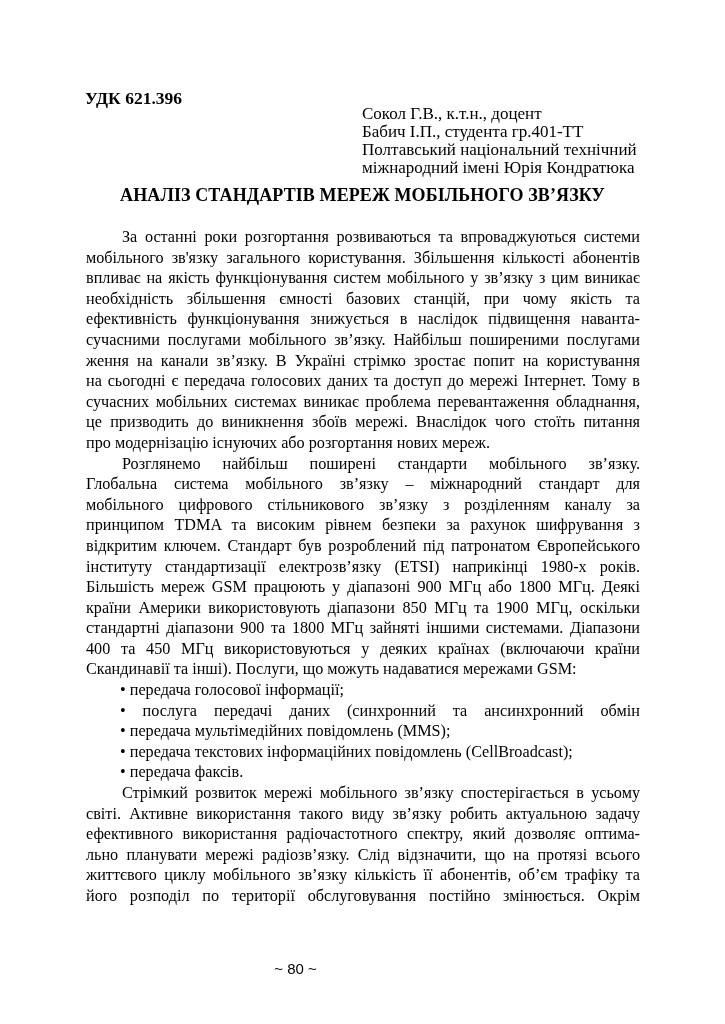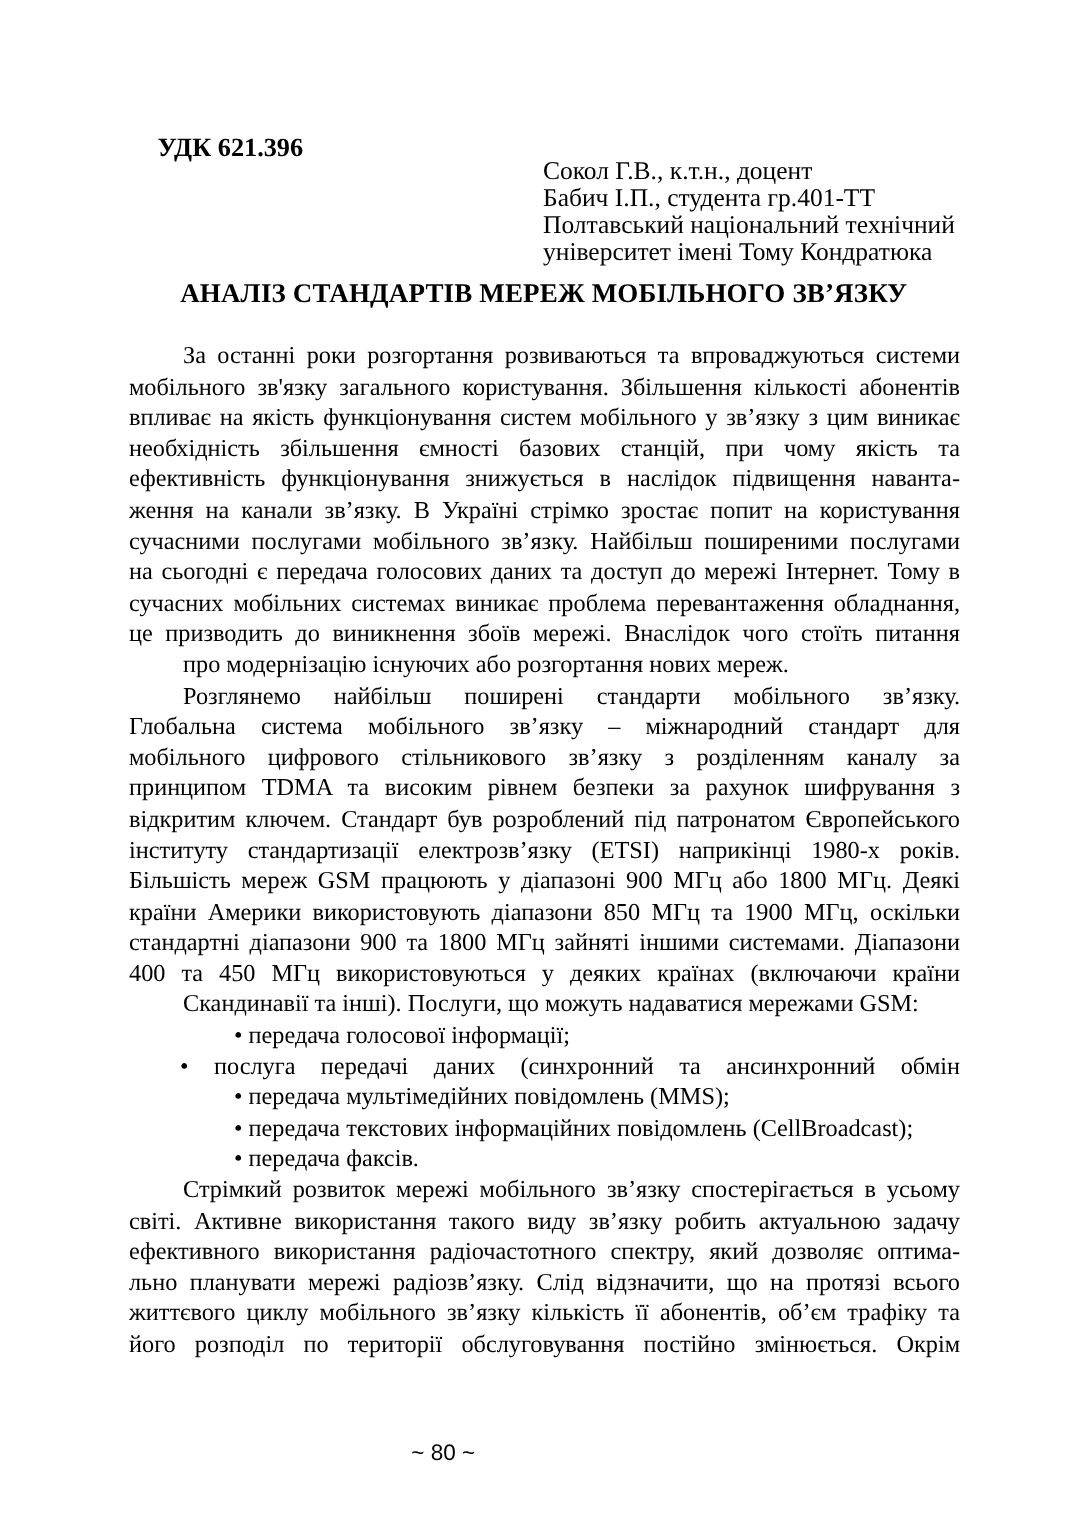--- a/index.html
+++ b/index.html
@@ -1,53 +1,53 @@
 <!DOCTYPE html>
 <html><head>
   <meta charset="utf-8">
   <style>
     html, body { margin: 0; padding: 0; background: #ffffff; }
     body { width: 725px; height: 1024px; position: relative; overflow: hidden; color: #000; font-family: "Liberation Serif", serif; }
     .page { position: absolute; left: 0; top: 0; width: 725px; height: 1024px; }
-    .udk { position: absolute; left: 85px; top: 88px; font-weight: bold; font-size: 17.5px; margin-left: 20px; }
+    .udk { position: absolute; left: 85px; top: 88px; font-weight: bold; font-size: 17.5px; }
     .authors { position: absolute; left: 362px; top: 105px; font-size: 17px; line-height: 18px; }
     .authors div { white-space: nowrap; }
     .title { position: absolute; left: 0; width: 725px; top: 185px; text-align: center; font-weight: bold; font-size: 18px; letter-spacing: 0.1px; }
     .body { position: absolute; left: 86px; top: 227px; width: 554px; font-size: 16.2px; line-height: 20.6px; }
     .line { display: block; white-space: nowrap; text-align: justify; text-align-last: justify; height: 20.6px; }
-    .line.last { text-align-last: left; margin-left: 36px; }
+    .line.last { text-align-last: left; }
     .indent { padding-left: 36px; }
     .bullet { padding-left: 34px; }
     .bullet-cont { padding-left: 0; }
     .pagenum { position: absolute; left: 0; width: 591px; top: 960px; text-align: center; font-family: "Liberation Sans", sans-serif; font-size: 15px; }
   </style>
 </head>
 <body>
 
 <div class="page">
   <div class="udk">УДК 621.396</div>
 
   <div class="authors">
     <div>Сокол Г.В., к.т.н., доцент</div>
     <div>Бабич І.П., студента гр.401-ТТ</div>
     <div>Полтавський національний технічний</div>
-    <div>університет імені Тому Кондратюка</div>
+    <div>міжнародний імені Юрія Кондратюка</div>
   </div>
 
   <div class="title">АНАЛІЗ СТАНДАРТІВ МЕРЕЖ МОБІЛЬНОГО ЗВ’ЯЗКУ</div>
 
   <div class="body">
     <div>
       <span class="line indent">За останні роки розгортання розвиваються та впроваджуються системи</span>
       <span class="line">мобільного зв'язку загального користування. Збільшення кількості абонентів</span>
       <span class="line">впливає на якість функціонування систем мобільного у зв’язку з цим виникає</span>
       <span class="line">необхідність збільшення ємності базових станцій, при чому якість та</span>
       <span class="line">ефективність функціонування знижується в наслідок підвищення наванта-</span>
+      <span class="line">сучасними послугами мобільного зв’язку. Найбільш поширеними послугами</span>
       <span class="line">ження на канали зв’язку. В Україні стрімко зростає попит на користування</span>
-      <span class="line">сучасними послугами мобільного зв’язку. Найбільш поширеними послугами</span>
       <span class="line">на сьогодні є передача голосових даних та доступ до мережі Інтернет. Тому в</span>
       <span class="line">сучасних мобільних системах виникає проблема перевантаження обладнання,</span>
       <span class="line">це призводить до виникнення збоїв мережі. Внаслідок чого стоїть питання</span>
       <span class="line last">про модернізацію існуючих або розгортання нових мереж.</span>
     </div>
 
     <div>
       <span class="line indent">Розглянемо найбільш поширені стандарти мобільного зв’язку.</span>
       <span class="line">Глобальна система мобільного зв’язку – міжнародний стандарт для</span>
       <span class="line">мобільного цифрового стільникового зв’язку з розділенням каналу за</span>

